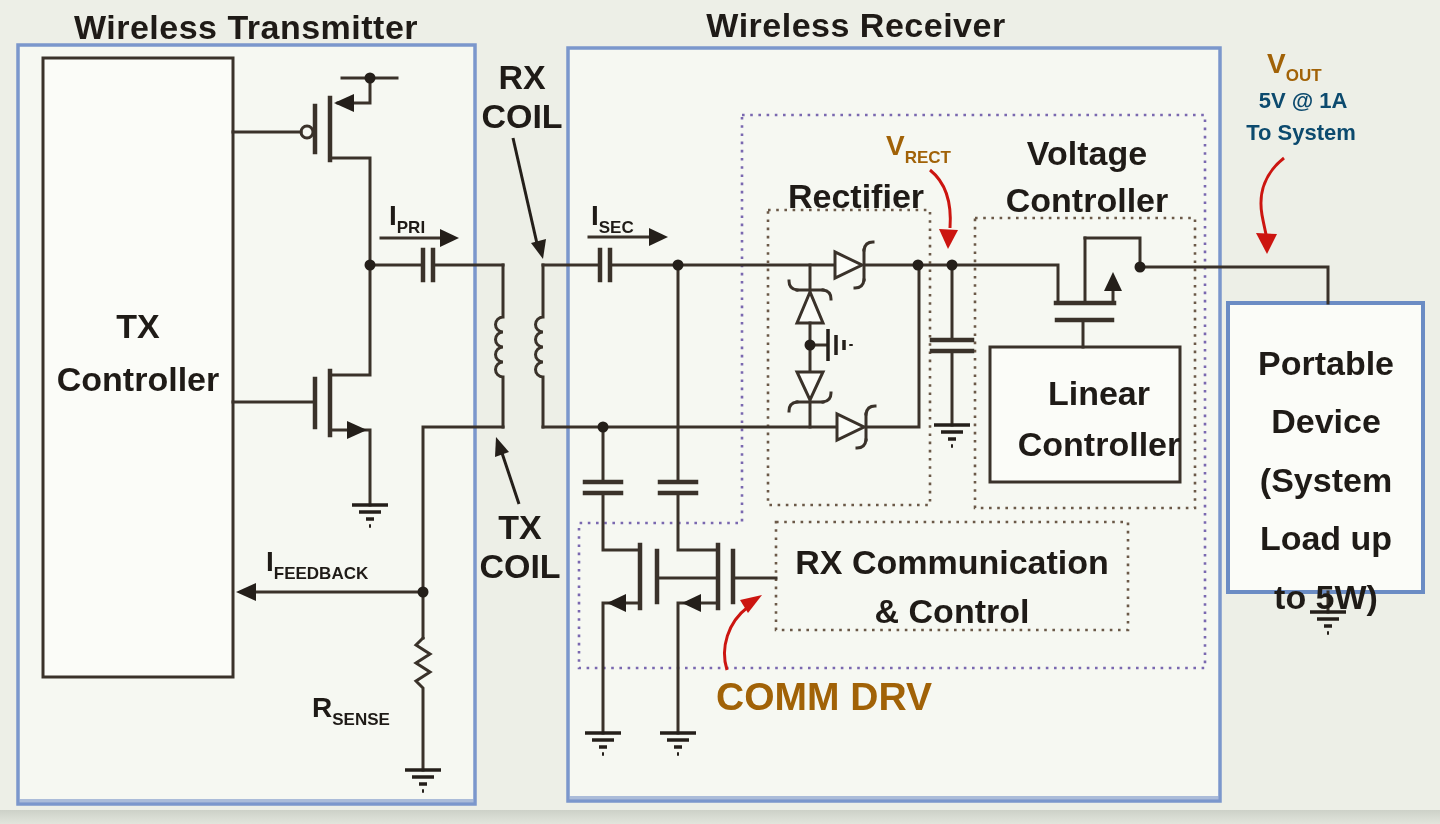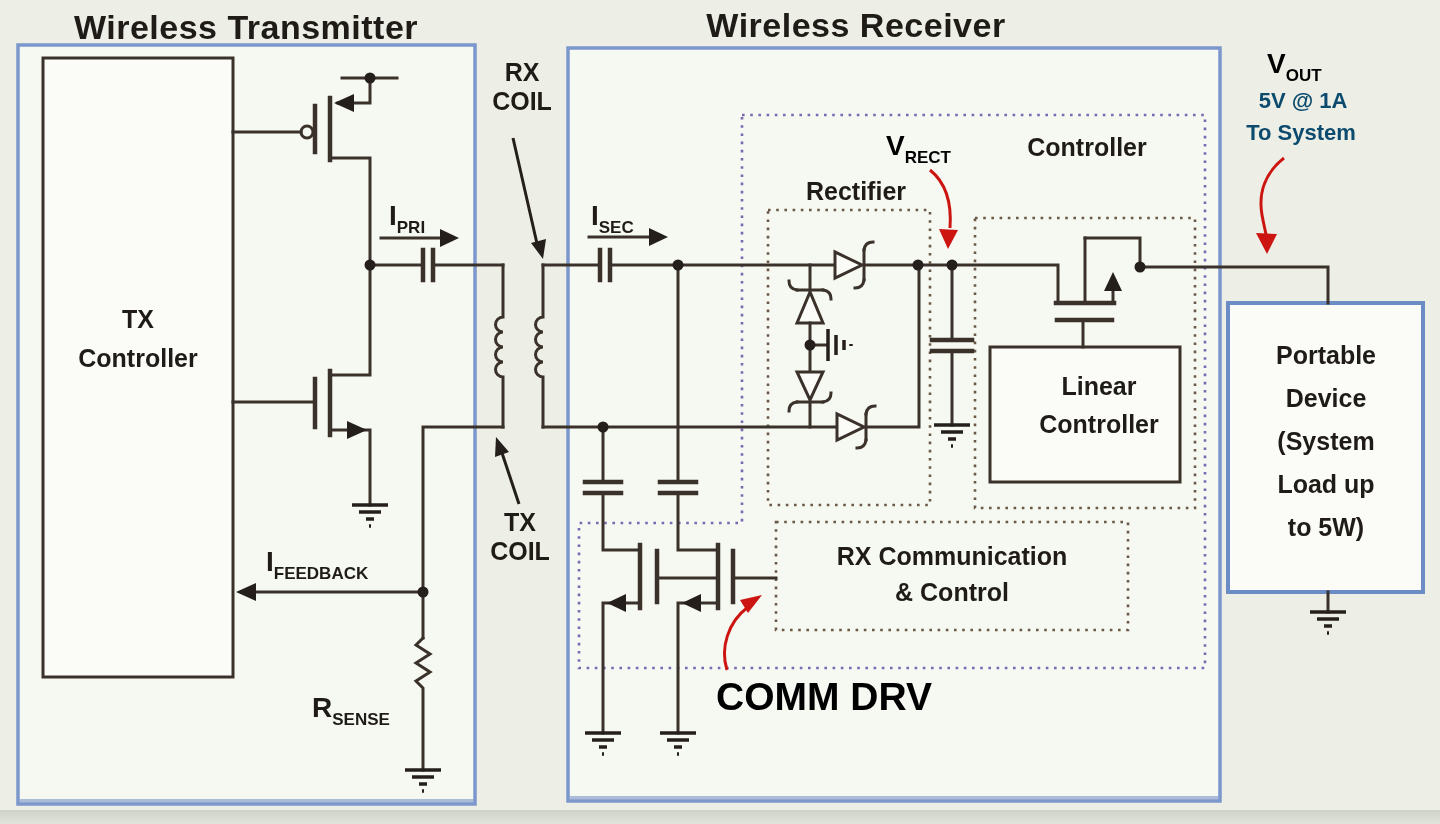--- a/index.html
+++ b/index.html
@@ -5,24 +5,24 @@
   html,body{margin:0;padding:0;background:#e7e9e1;}
   .stage{
     position:relative;width:1440px;height:824px;overflow:hidden;
     background:#edefe7;
     font-family:Liberation Sans, sans-serif;
     color:#1f1b17;
   }
   .lbl{position:absolute;font-weight:bold;line-height:1.16;white-space:nowrap;}
   .center{transform:translateX(-50%);text-align:center;}
   .t34{font-size:34px;letter-spacing:.5px;}
-  .t27{font-size:25px;}
+  .t27{font-size:34px;}
   .t31{font-size:39px;}
   .t22{font-size:22px;font-weight:bold;}
-  .red{color:#000000;}
+  .red{color:#a16207;}
   .red2{color:#0c4a6e;}
   sub.s{font-size:17px;font-weight:bold;position:relative;top:4px;letter-spacing:0;}
   .main-sym{font-size:28px;font-weight:bold;}
   svg{position:absolute;left:0;top:0;}
   .bottom-shade{position:absolute;left:0;top:810px;width:1440px;height:14px;
     background:linear-gradient(#cdd1c8,#e2e5dc);}
 </style>
 </head>
 <body>
 
@@ -280,20 +280,21 @@
     <span class="main-sym">R</span><sub class="s">SENSE</sub>
   </div>
 
   <div class="lbl center t27" style="left:856px;top:177px;">Rectifier</div>
 
   <div class="lbl red" style="left:886px;top:130px;">
     <span class="main-sym">V</span><sub class="s">RECT</sub>
   </div>
 
   <div class="lbl center t27" style="left:1087px;top:130px;line-height:1.38;">
+    <div>Voltage</div>
     <div>Controller</div>
   </div>
 
   <div class="lbl center t27" style="left:1085px;top:368px;line-height:1.5;margin-left:14px;">
     <div>Linear</div>
     <div>Controller</div>
   </div>
 
   <div class="lbl center t27" style="left:952px;top:538px;line-height:1.45;">
     <div>RX Communication</div>

